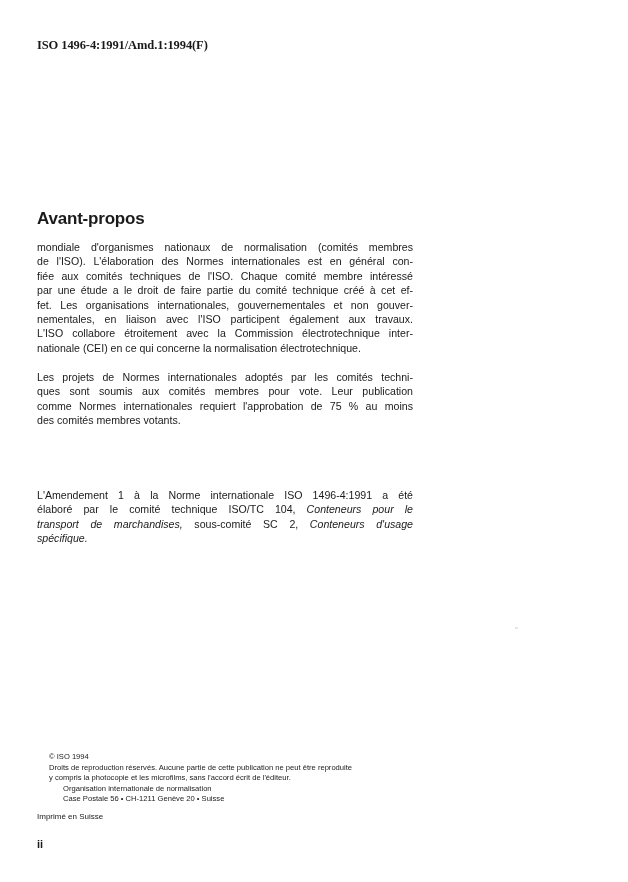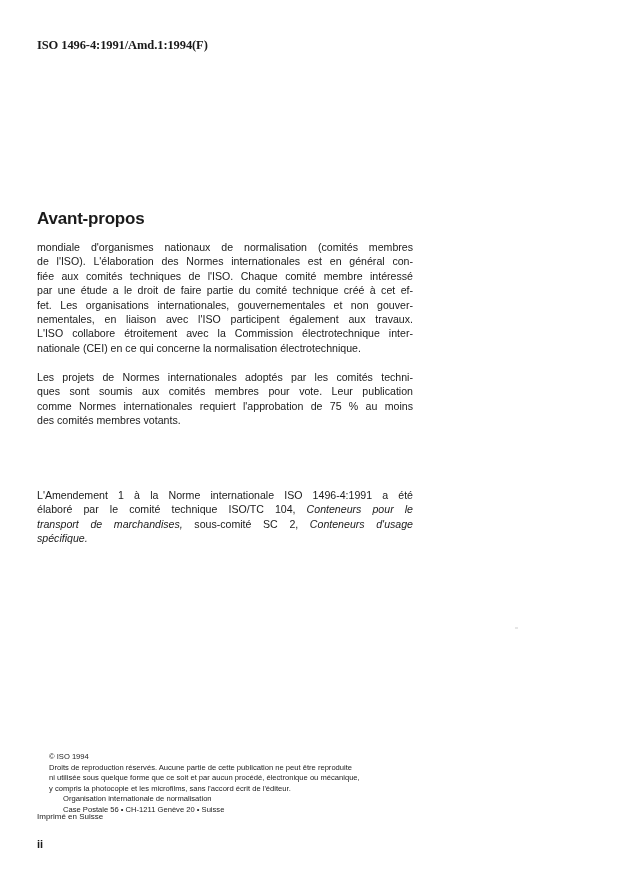--- a/index.html
+++ b/index.html
@@ -50,21 +50,20 @@
 <div class="para p3">
   <span class="line">L'Amendement 1 à la Norme internationale ISO 1496-4:1991 a été</span>
   <span class="line"><span>élaboré par le comité technique ISO/TC 104, </span><i>Conteneurs pour le</i></span>
   <span class="line"><i>transport de marchandises,</i><span> sous-comité SC 2, </span><i>Conteneurs d'usage</i></span>
   <span class="line last"><i>spécifique.</i></span>
 </div>
 
 <div class="footer">
   <span class="line">©  ISO  1994</span>
   <span class="line">Droits de reproduction réservés. Aucune partie de cette publication ne peut être reproduite</span>
-  <span class="line">ni utilisée sous quelque forme que ce soit et par aucun procédé, électronique ou mécanique,</span>
   <span class="line">y compris la photocopie et les microfilms, sans l'accord écrit de l'éditeur.</span>
   <span class="line indent">Organisation internationale de normalisation</span>
   <span class="line indent">Case Postale 56 • CH-1211 Genève 20 • Suisse</span>
 </div>
 
 <div class="printed">Imprimé en Suisse</div>
 
 <div class="pagenum">ii</div>
 
 <div class="speck"></div>

